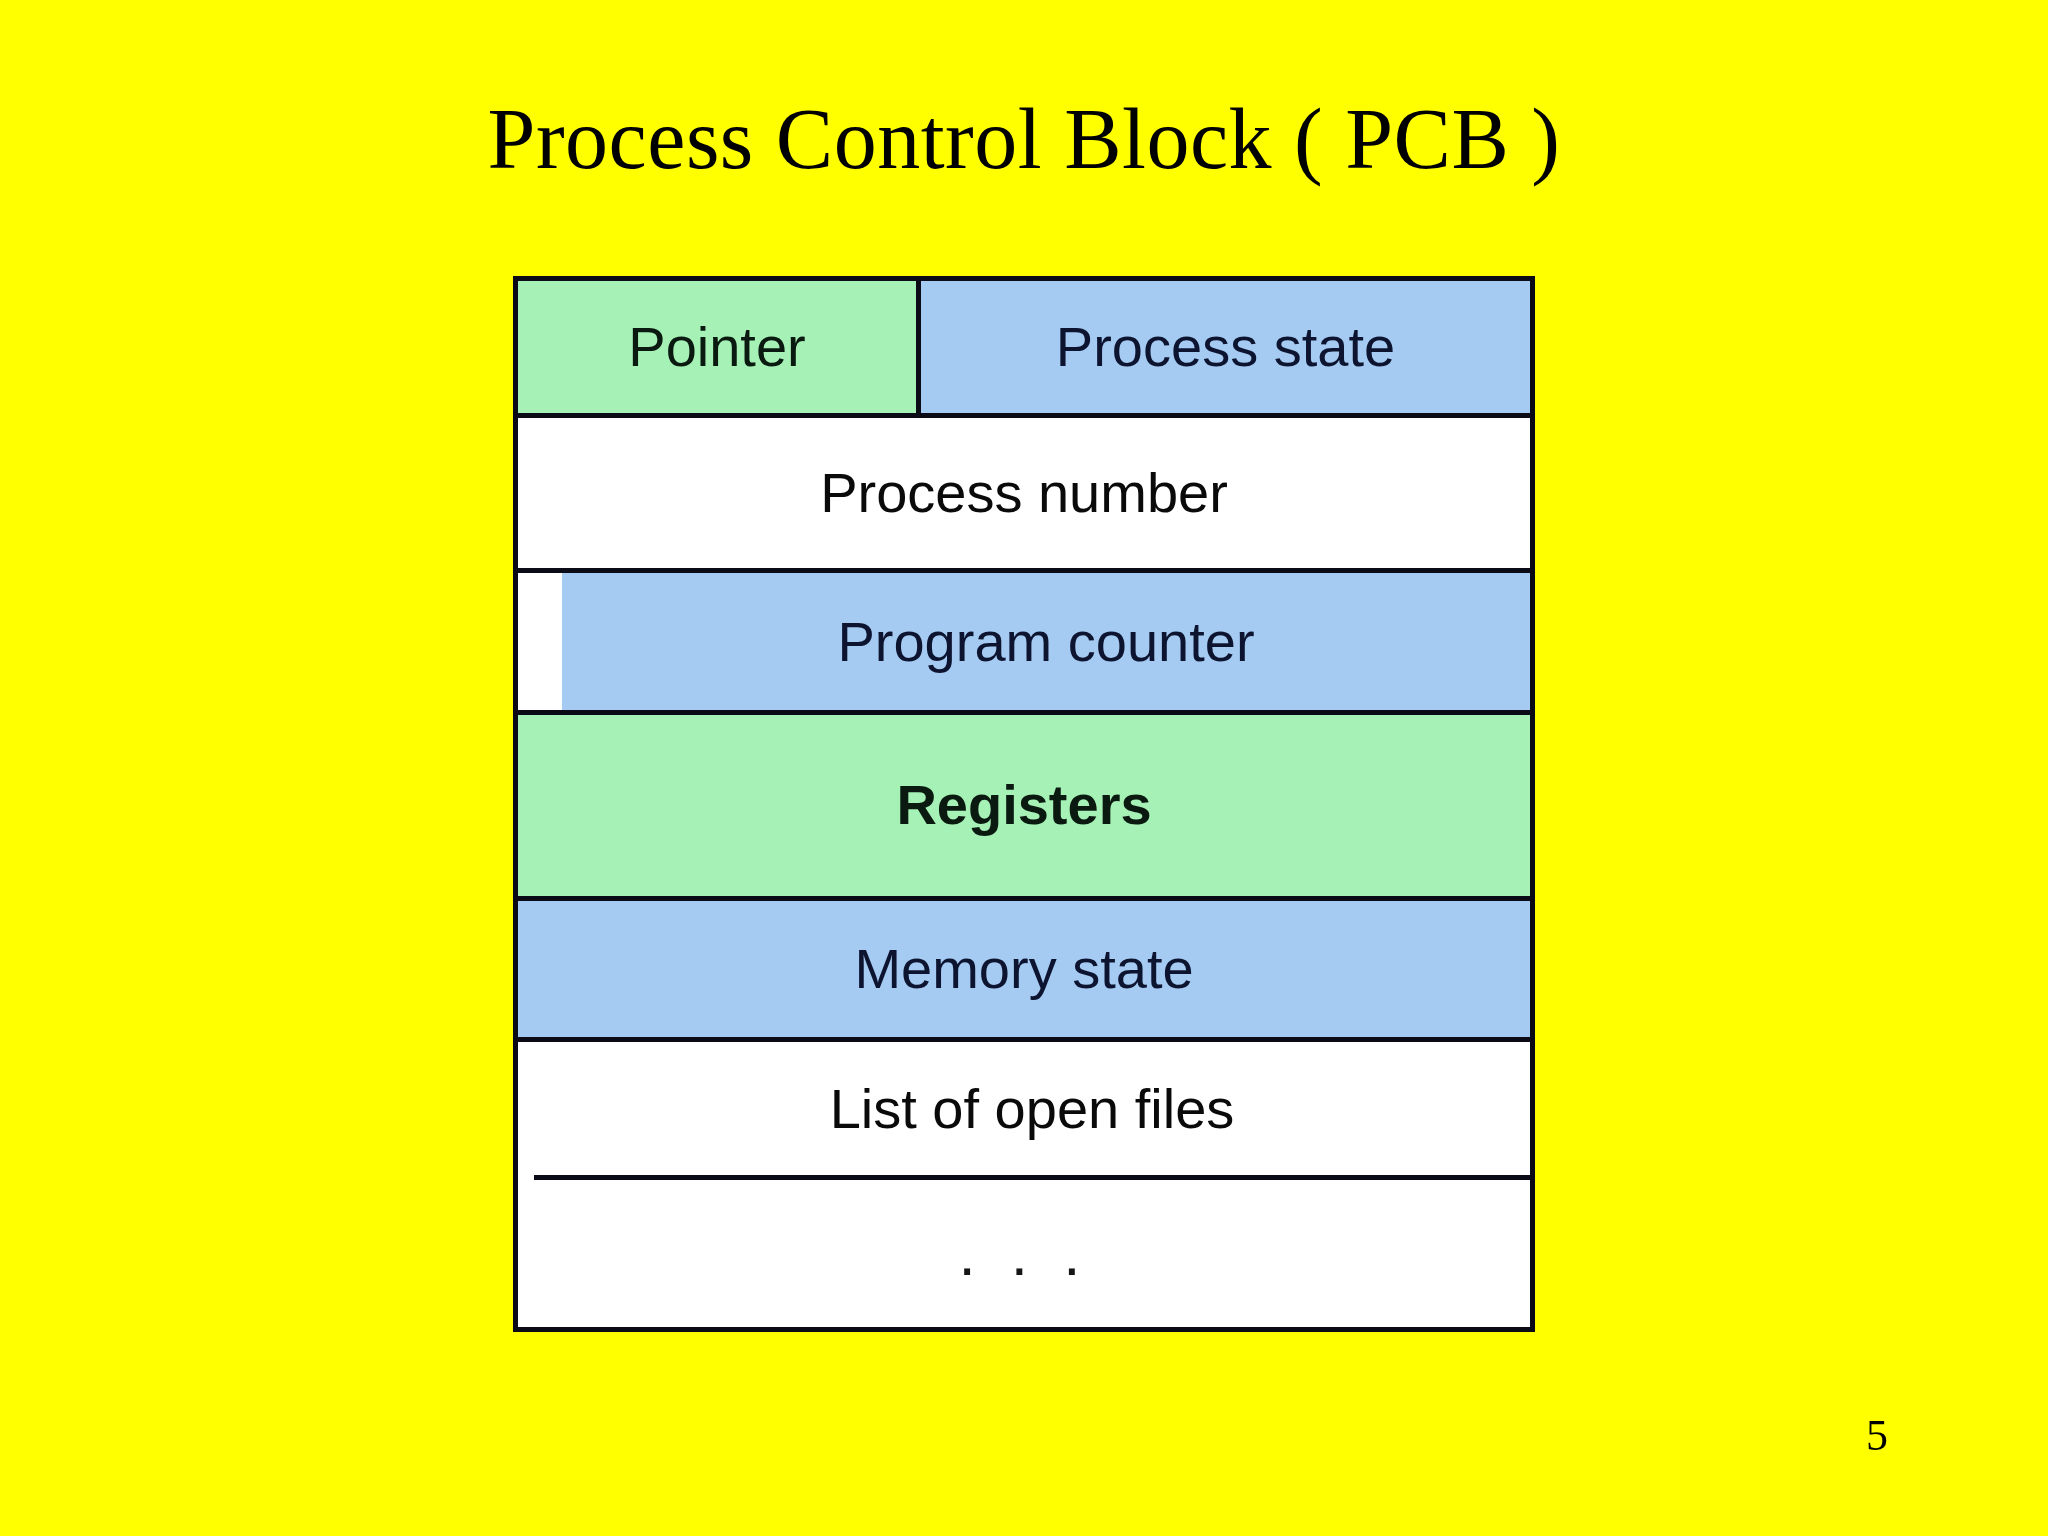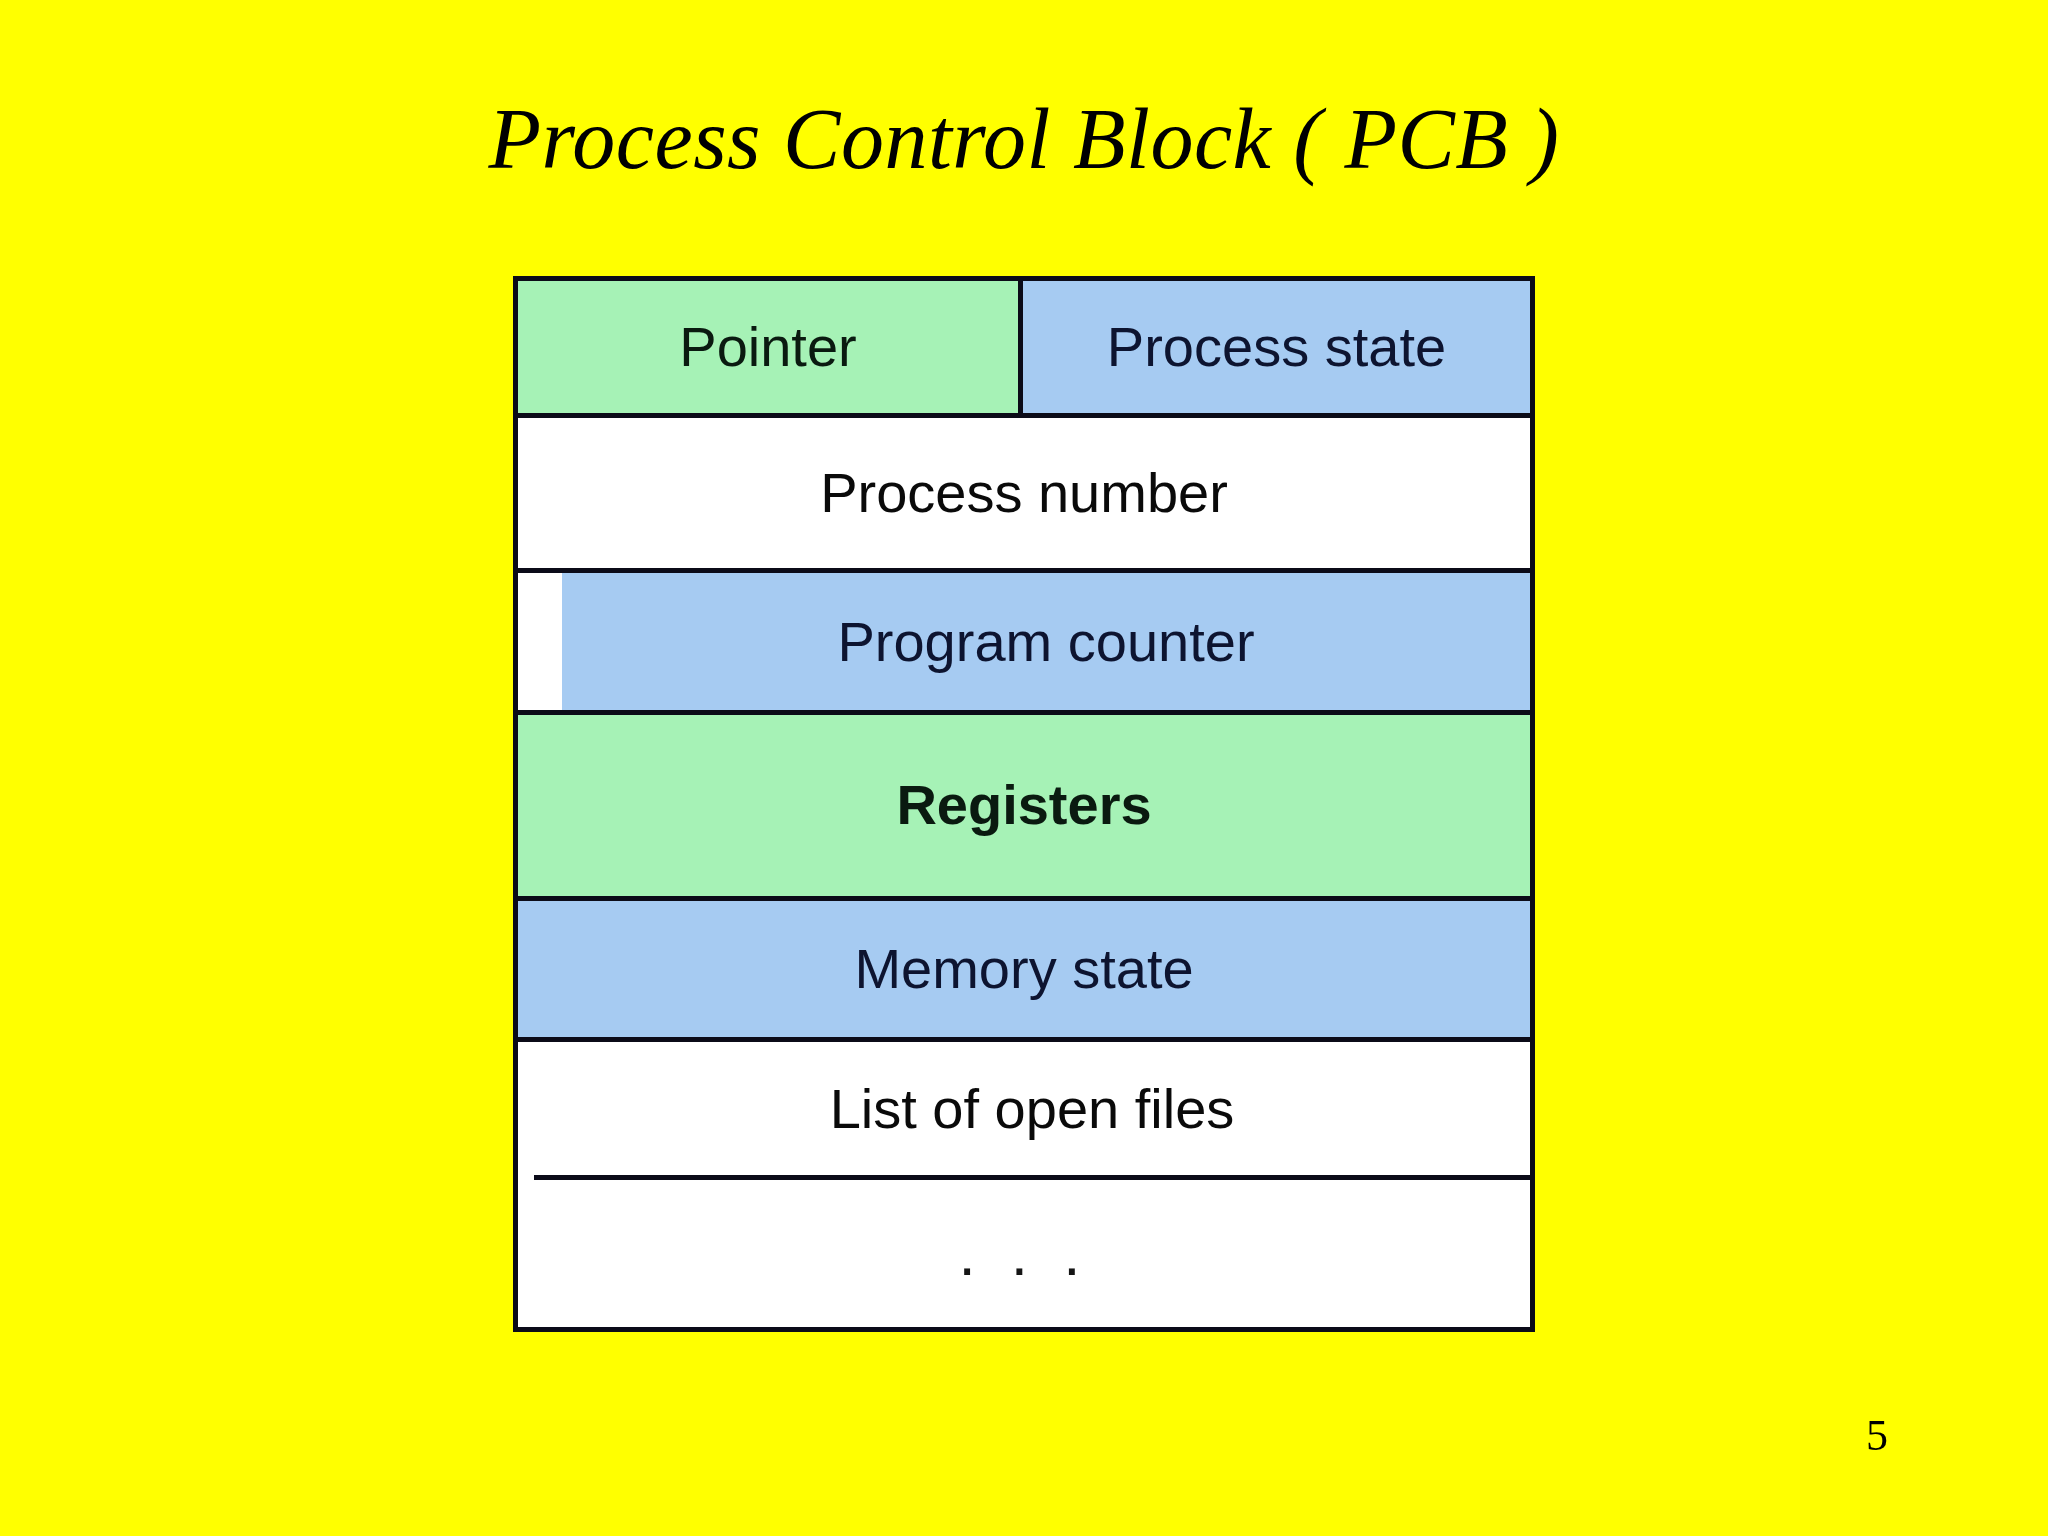--- a/index.html
+++ b/index.html
@@ -28,21 +28,20 @@
     left: 0;
     right: 0;
     top: 96px;
     text-align: center;
     font-family: "Liberation Serif", "DejaVu Serif", serif;
     font-size: 86px;
     line-height: 1.0;
     color: #000000;
     letter-spacing: 0.5px;
     white-space: nowrap;
-    font-style: italic;
   }
 
   
   #pcb-table {
     position: absolute;
     left: 513px;
     top: 276px;
     width: 1022px;
     height: 1056px;
     border: 5px solid #0B0B18;
@@ -107,21 +106,21 @@
   .h-row4 { height: 188px; }
   .h-row5 { height: 142px; }
   .h-row6 { height: 140px; margin-left: 16px; }
   .h-row7 { height: 148px; }
 
   .bg-green { background: #A6F2B6; }
   .bg-blue  { background: #A6CBF2; }
   .bg-white { background: #FFFFFF; }
 
   .split-left {
-    width: 505px;
+    width: 403px;
     border-right: 5px solid #0B0B18;
   }
   .split-right {
     flex: 1 1 auto;
   }
   .full-cell {
     width: 100%;
   }
 
   

